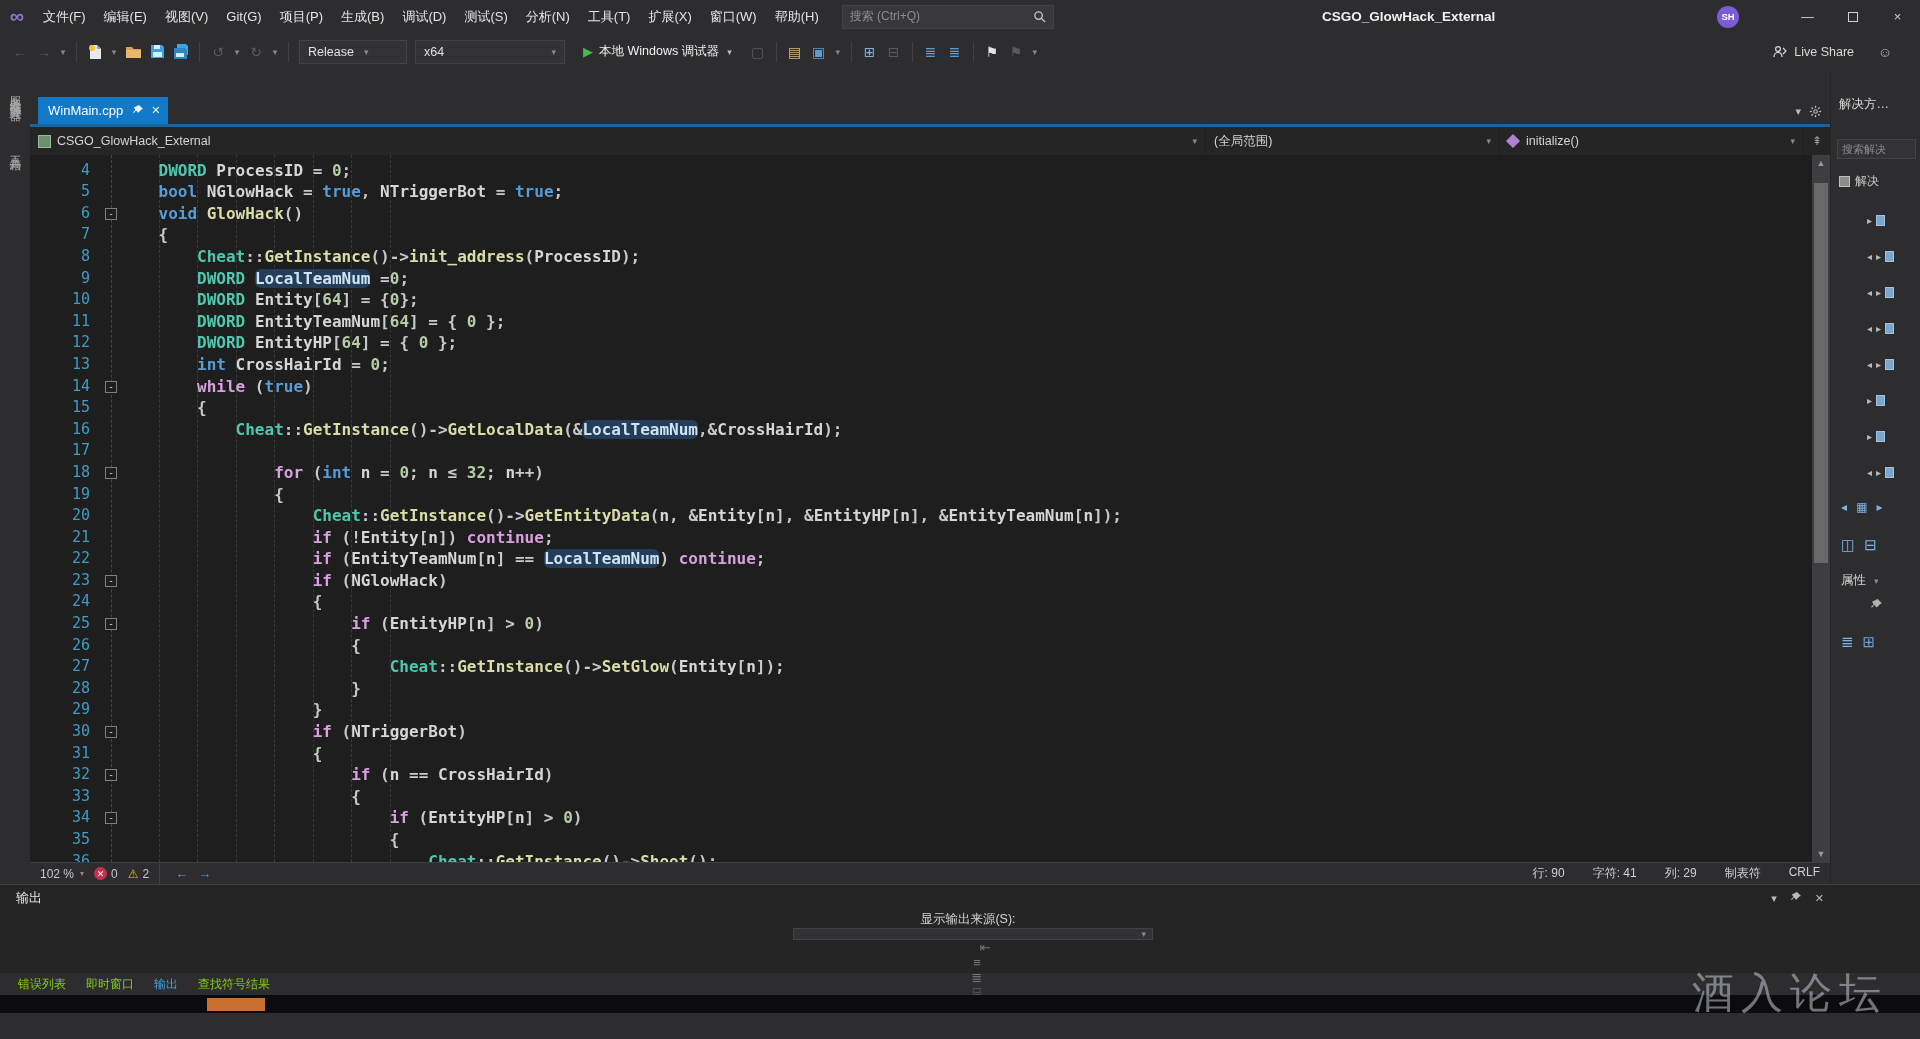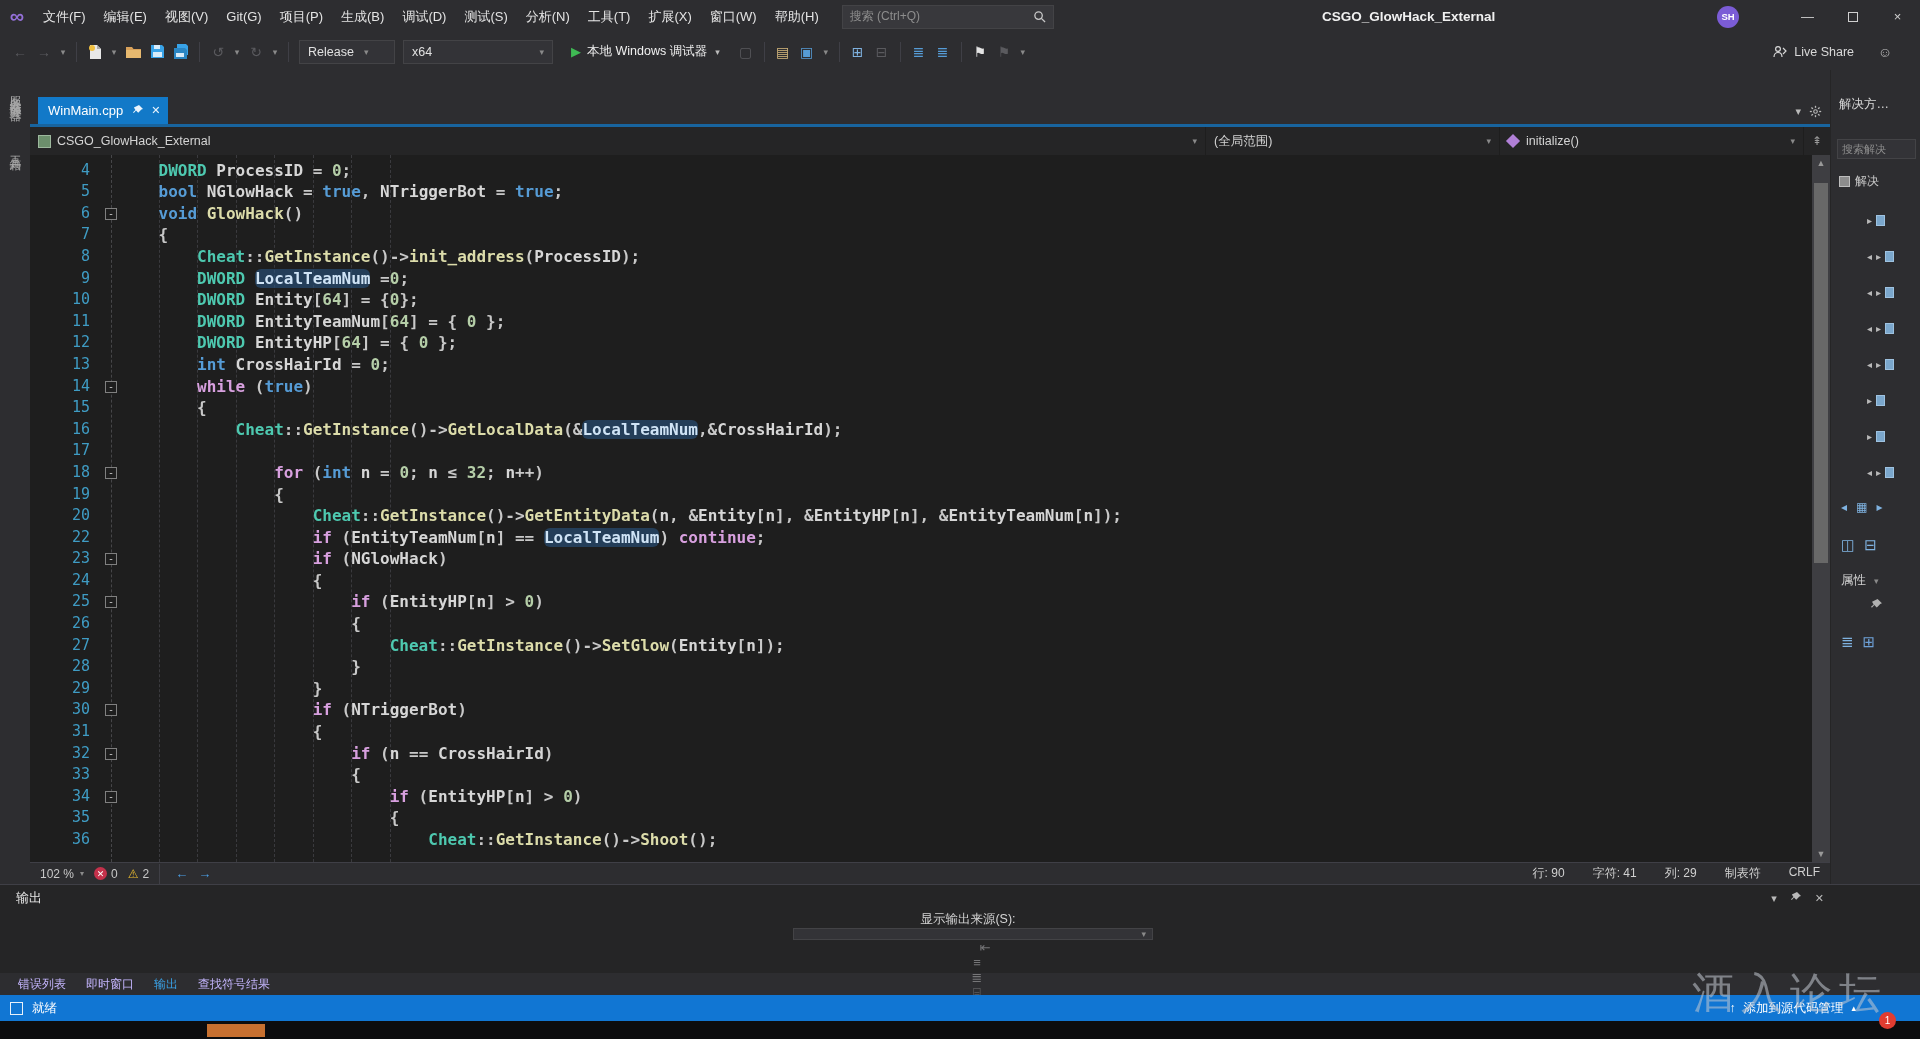--- a/index.html
+++ b/index.html
@@ -112,21 +112,21 @@
   .output { height:89px; background:#252526; border-top:1px solid #3f3f46; position:relative; }
   .out-head { height:26px; display:flex; align-items:center; padding:0 96px 0 16px; font-size:13px; color:#e4e4e4; }
   .out-head-icons { margin-left:auto; display:flex; gap:14px; color:#b9b9b9; font-size:11px; }
   .out-src { height:30px; display:flex; align-items:center; padding-left:16px; font-size:12.5px; color:#d4d4d4;flex-direction:column; }
   .out-dd { width:360px; height:21px; background:#333337; border:1px solid #434346; margin-left:10px;
     display:flex; align-items:center; justify-content:flex-end; padding:0 6px; }
   .out-ico { color:#767678; font-size:13px; margin-left:18px; }
   .out-ico.first { margin-left:34px; }
 
   .bottomtabs { height:22px; background:#2d2d30; display:flex; align-items:center; gap:4px; padding-left:10px; }
-  .btab { padding:0 8px; font-size:12px; color:#c4b5fd; height:22px; line-height:22px; }
+  .btab { padding:0 8px; font-size:12px; color:#84cc16; height:22px; line-height:22px; }
   .btab.active { color:#3aa3e8; }
 
   
   .statusbar { height:26px; background:#1176d3; display:flex; align-items:center; color:#fff;
     font-size:12.5px; padding:0 10px; position:relative; }
   .sb-ico { width:13px; height:13px; border:1px solid #e8f1fa; margin-right:9px; }
   .sb-right { position:absolute; right:64px; display:flex; align-items:center; gap:8px; }
   .badge { position:absolute; right:24px; bottom:-8px; width:17px; height:17px; border-radius:50%;
     background:#e03c31; color:#fff; font-size:10px; display:flex; align-items:center; justify-content:center; z-index:60; }
   .taskbar { height:18px; background:#0c0c0e; position:relative; }
@@ -208,21 +208,21 @@
           <path d="M1 4h11l2 2v9H1z" fill="#2a86c4"></path>
           <rect x="3" y="9" width="8" height="4" fill="#d8ecfa"></rect>
         </svg>
     </span>
     <span class="tbsep"></span>
     <span class="tbi dim">↺</span>
     <span class="tbi caret">▾</span>
     <span class="tbi dim">↻</span>
     <span class="tbi caret">▾</span>
     <span class="tbsep"></span>
-    <div class="tb-dd" style="width:96px">
+    <div class="tb-dd" style="width:108px">
       <span>Release</span>
       <span class="c">▾</span>
     </div>
     <div class="tb-dd" style="width:150px; justify-content:space-between">
       <span>x64</span>
       <span class="c">▾</span>
     </div>
     <div class="runbtn">
       <span class="play">▶</span>
       <span>本地 Windows 调试器</span>
@@ -332,20 +332,21 @@
             <div class="cl"><span class="num">11</span><span class="fold"></span><span class="txt" style="padding-left: 8ch;"><span class="tk-ty">DWORD</span><span class="tk-pl"> </span><span class="tk-id">EntityTeamNum</span><span class="tk-pl">[</span><span class="tk-nu">64</span><span class="tk-pl">] = { </span><span class="tk-nu">0</span><span class="tk-pl"> };</span></span></div>
             <div class="cl"><span class="num">12</span><span class="fold"></span><span class="txt" style="padding-left: 8ch;"><span class="tk-ty">DWORD</span><span class="tk-pl"> </span><span class="tk-id">EntityHP</span><span class="tk-pl">[</span><span class="tk-nu">64</span><span class="tk-pl">] = { </span><span class="tk-nu">0</span><span class="tk-pl"> };</span></span></div>
             <div class="cl"><span class="num">13</span><span class="fold"></span><span class="txt" style="padding-left: 8ch;"><span class="tk-kw">int</span><span class="tk-pl"> </span><span class="tk-id">CrossHairId</span><span class="tk-pl"> = </span><span class="tk-nu">0</span><span class="tk-pl">;</span></span></div>
             <div class="cl"><span class="num">14</span><span class="fold"><span class="foldbox">-</span></span><span class="txt" style="padding-left: 8ch;"><span class="tk-ck">while</span><span class="tk-pl"> (</span><span class="tk-kw">true</span><span class="tk-pl">)</span></span></div>
             <div class="cl"><span class="num">15</span><span class="fold"></span><span class="txt" style="padding-left: 8ch;"><span class="tk-pl">{</span></span></div>
             <div class="cl"><span class="num">16</span><span class="fold"></span><span class="txt" style="padding-left: 12ch;"><span class="tk-ty">Cheat</span><span class="tk-pl">::</span><span class="tk-fn">GetInstance</span><span class="tk-pl">()-&gt;</span><span class="tk-fn">GetLocalData</span><span class="tk-pl">(&amp;</span><span class="tk-hl">LocalTeamNum</span><span class="tk-pl">,&amp;</span><span class="tk-id">CrossHairId</span><span class="tk-pl">);</span></span></div>
             <div class="cl"><span class="num">17</span><span class="fold"></span><span class="txt" style="padding-left: 0ch;"></span></div>
             <div class="cl"><span class="num">18</span><span class="fold"><span class="foldbox">-</span></span><span class="txt" style="padding-left: 16ch;"><span class="tk-ck">for</span><span class="tk-pl"> (</span><span class="tk-kw">int</span><span class="tk-pl"> </span><span class="tk-id">n</span><span class="tk-pl"> = </span><span class="tk-nu">0</span><span class="tk-pl">; </span><span class="tk-id">n</span><span class="tk-pl"> ≤ </span><span class="tk-nu">32</span><span class="tk-pl">; </span><span class="tk-id">n</span><span class="tk-pl">++)</span></span></div>
             <div class="cl"><span class="num">19</span><span class="fold"></span><span class="txt" style="padding-left: 16ch;"><span class="tk-pl">{</span></span></div>
             <div class="cl"><span class="num">20</span><span class="fold"></span><span class="txt" style="padding-left: 20ch;"><span class="tk-ty">Cheat</span><span class="tk-pl">::</span><span class="tk-fn">GetInstance</span><span class="tk-pl">()-&gt;</span><span class="tk-fn">GetEntityData</span><span class="tk-pl">(</span><span class="tk-id">n</span><span class="tk-pl">, &amp;</span><span class="tk-id">Entity</span><span class="tk-pl">[</span><span class="tk-id">n</span><span class="tk-pl">], &amp;</span><span class="tk-id">EntityHP</span><span class="tk-pl">[</span><span class="tk-id">n</span><span class="tk-pl">], &amp;</span><span class="tk-id">EntityTeamNum</span><span class="tk-pl">[</span><span class="tk-id">n</span><span class="tk-pl">]);</span></span></div>
+            <div class="cl"><span class="num">21</span><span class="fold"></span><span class="txt" style="padding-left: 20ch;"><span class="tk-ck">if</span><span class="tk-pl"> (!</span><span class="tk-id">Entity</span><span class="tk-pl">[</span><span class="tk-id">n</span><span class="tk-pl">]) </span><span class="tk-ck">continue</span><span class="tk-pl">;</span></span></div>
             <div class="cl"><span class="num">22</span><span class="fold"></span><span class="txt" style="padding-left: 20ch;"><span class="tk-ck">if</span><span class="tk-pl"> (</span><span class="tk-id">EntityTeamNum</span><span class="tk-pl">[</span><span class="tk-id">n</span><span class="tk-pl">] == </span><span class="tk-hl">LocalTeamNum</span><span class="tk-pl">) </span><span class="tk-ck">continue</span><span class="tk-pl">;</span></span></div>
             <div class="cl"><span class="num">23</span><span class="fold"><span class="foldbox">-</span></span><span class="txt" style="padding-left: 20ch;"><span class="tk-ck">if</span><span class="tk-pl"> (</span><span class="tk-id">NGlowHack</span><span class="tk-pl">)</span></span></div>
             <div class="cl"><span class="num">24</span><span class="fold"></span><span class="txt" style="padding-left: 20ch;"><span class="tk-pl">{</span></span></div>
             <div class="cl"><span class="num">25</span><span class="fold"><span class="foldbox">-</span></span><span class="txt" style="padding-left: 24ch;"><span class="tk-ck">if</span><span class="tk-pl"> (</span><span class="tk-id">EntityHP</span><span class="tk-pl">[</span><span class="tk-id">n</span><span class="tk-pl">] &gt; </span><span class="tk-nu">0</span><span class="tk-pl">)</span></span></div>
             <div class="cl"><span class="num">26</span><span class="fold"></span><span class="txt" style="padding-left: 24ch;"><span class="tk-pl">{</span></span></div>
             <div class="cl"><span class="num">27</span><span class="fold"></span><span class="txt" style="padding-left: 28ch;"><span class="tk-ty">Cheat</span><span class="tk-pl">::</span><span class="tk-fn">GetInstance</span><span class="tk-pl">()-&gt;</span><span class="tk-fn">SetGlow</span><span class="tk-pl">(</span><span class="tk-id">Entity</span><span class="tk-pl">[</span><span class="tk-id">n</span><span class="tk-pl">]);</span></span></div>
             <div class="cl"><span class="num">28</span><span class="fold"></span><span class="txt" style="padding-left: 24ch;"><span class="tk-pl">}</span></span></div>
             <div class="cl"><span class="num">29</span><span class="fold"></span><span class="txt" style="padding-left: 20ch;"><span class="tk-pl">}</span></span></div>
             <div class="cl"><span class="num">30</span><span class="fold"><span class="foldbox">-</span></span><span class="txt" style="padding-left: 20ch;"><span class="tk-ck">if</span><span class="tk-pl"> (</span><span class="tk-id">NTriggerBot</span><span class="tk-pl">)</span></span></div>
             <div class="cl"><span class="num">31</span><span class="fold"></span><span class="txt" style="padding-left: 20ch;"><span class="tk-pl">{</span></span></div>
@@ -483,28 +484,18 @@
 
   <div class="bottomtabs">
     <span class="btab">错误列表</span>
     <span class="btab">即时窗口</span>
     <span class="btab active">输出</span>
     <span class="btab">查找符号结果</span>
   </div>
 
   <div class="watermark">酒入论坛</div>
 
-  <footer class="statusbar">
-    <span class="sb-ico"></span>
-    <span>就绪</span>
-    <div class="sb-right">
-      <span style="font-size:12px">↑</span>
-      <span>添加到源代码管理</span>
-      <span style="font-size:9px">▴</span>
-    </div>
-    <span class="badge">1</span>
-  </footer>
 
   <div class="taskbar">
     <span class="task-orange"></span>
   </div>
 
 </div>
 
 </body></html>

